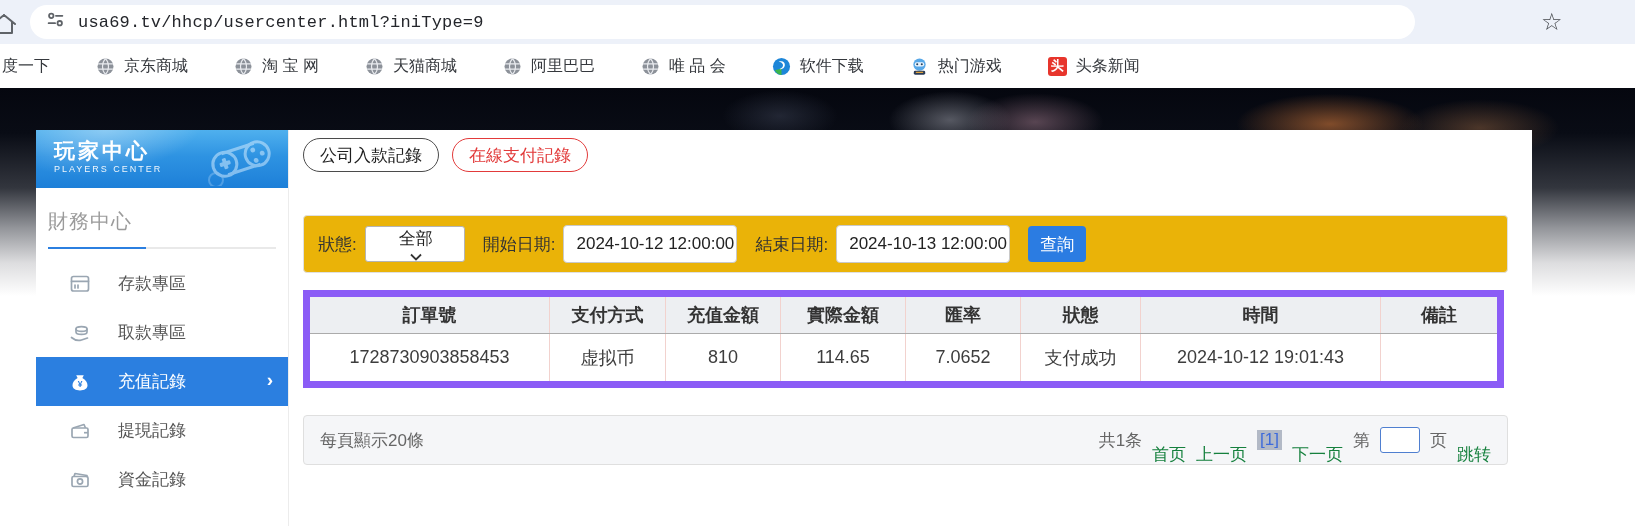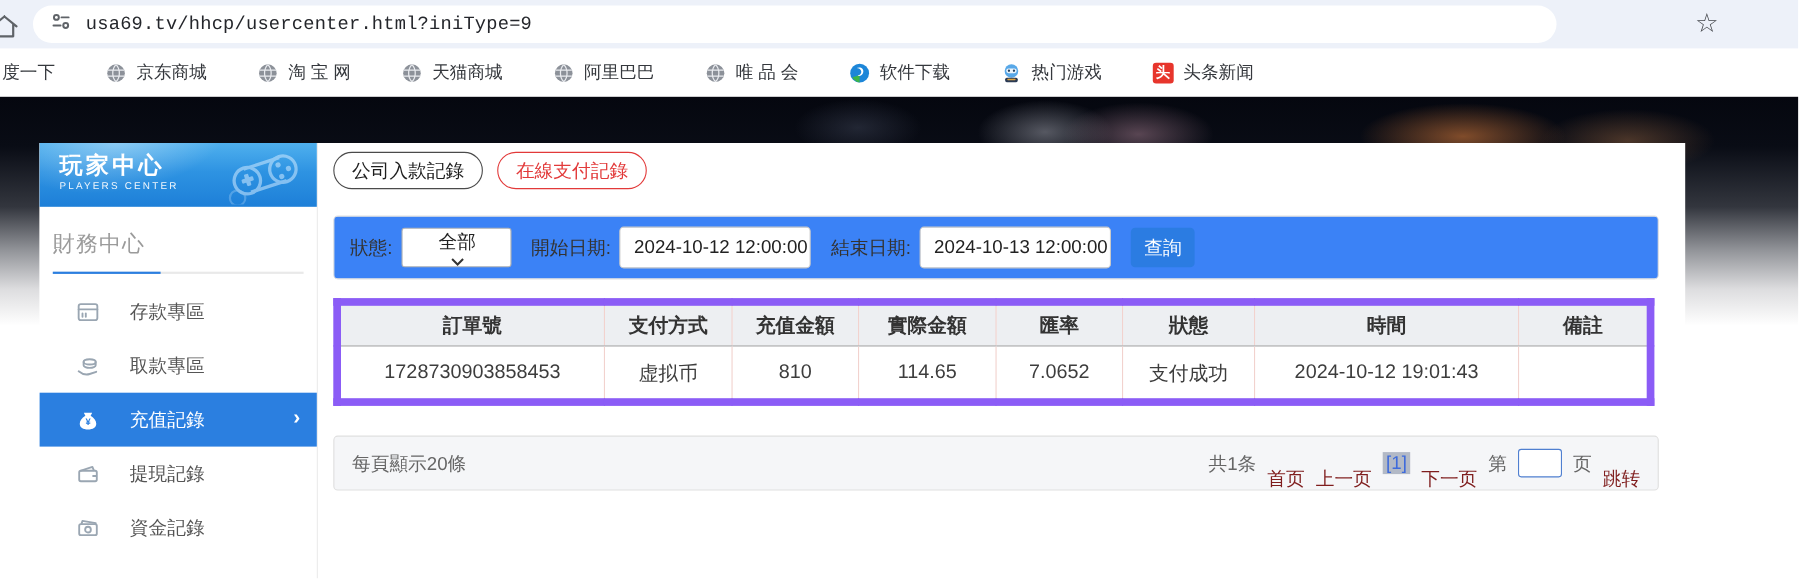--- a/index.html
+++ b/index.html
@@ -84,21 +84,21 @@
   
   .main { flex:1; min-width:0; padding:8px 24px 0 14px; }
   .tabs { display:flex; gap:13px; }
   .tab {
     height:34px; padding:0 16px; border-radius:17px; border:1px solid #4b4b4b;
     background:#fff; font-size:17px; color:#1e1e1e; display:flex; align-items:center; cursor:pointer;
   }
   .tab.active { border-color:#e23a3a; color:#e23a3a; }
 
   .filter {
-    margin-top:24px; height:58px; background:#3b82f6; border:1px solid #e0e0e0; border-radius:4px;
+    margin-top:43px; height:58px; background:#eab308; border:1px solid #e0e0e0; border-radius:4px;
     display:flex; align-items:center; padding:0 14px; font-size:17px; color:#333; gap:8px;
   }
   .flabel { white-space:nowrap; }
   .flabel.spaced { margin-left:10px; }
   .select {
     width:100px; height:36px; background:#fff; border:1px solid #b4b4b4; border-radius:3px;
     display:flex; align-items:center; justify-content:space-between; padding:0 8px 0 10px;
     color:#222; cursor:pointer;flex-direction:column;
   }
   .dinput {
@@ -123,21 +123,21 @@
     height:51px; font-size:18px; color:#3d3d3d; border-left:1px solid #f2d2ce;
   }
   .grid th:first-child, .grid td:first-child { border-left:none; }
 
   .pager {
     margin-top:27px; height:50px; background:#f5f6f8; border:1px solid #dfdfdf; border-radius:4px;
     display:flex; align-items:center; padding:0 16px; font-size:17px; color:#666;
   }
   .pager-left { flex:1; }
   .pager-right { display:flex; align-items:center; gap:10px; }
-  .plink { color:#7f1d1d; cursor:pointer; text-decoration:none;margin-top:28px; }
+  .plink { color:#15803d; cursor:pointer; text-decoration:none;margin-top:28px; }
   .pcur { background:#b2b9c6; color:#3e6bdb; padding:0 3px; }
   .pinput {
     width:40px; height:26px; border:1px solid #4f7fd0; border-radius:3px; background:#fff;
   }
 </style>
 </head>
 <body>
 
 <div class="screen">
 

